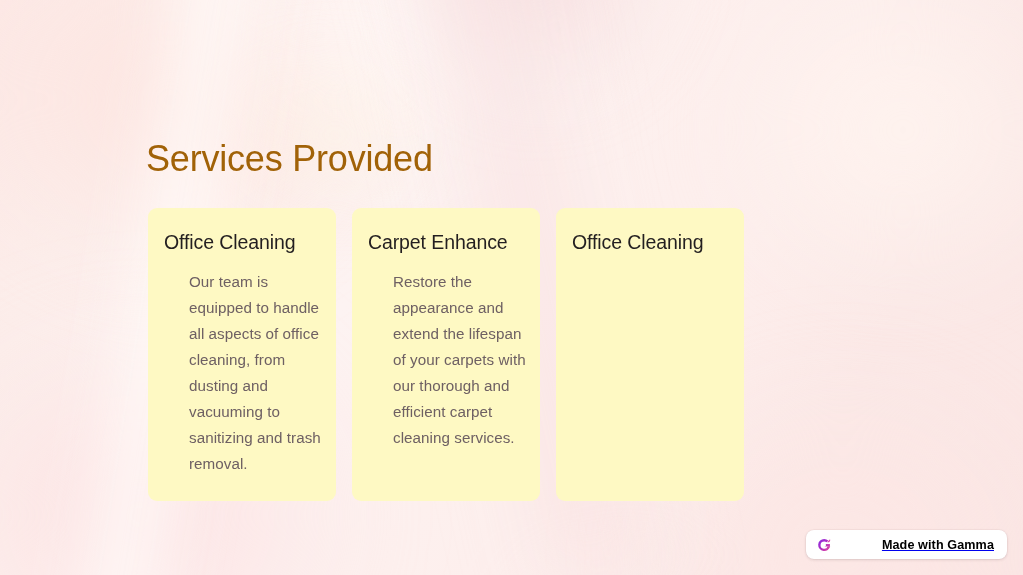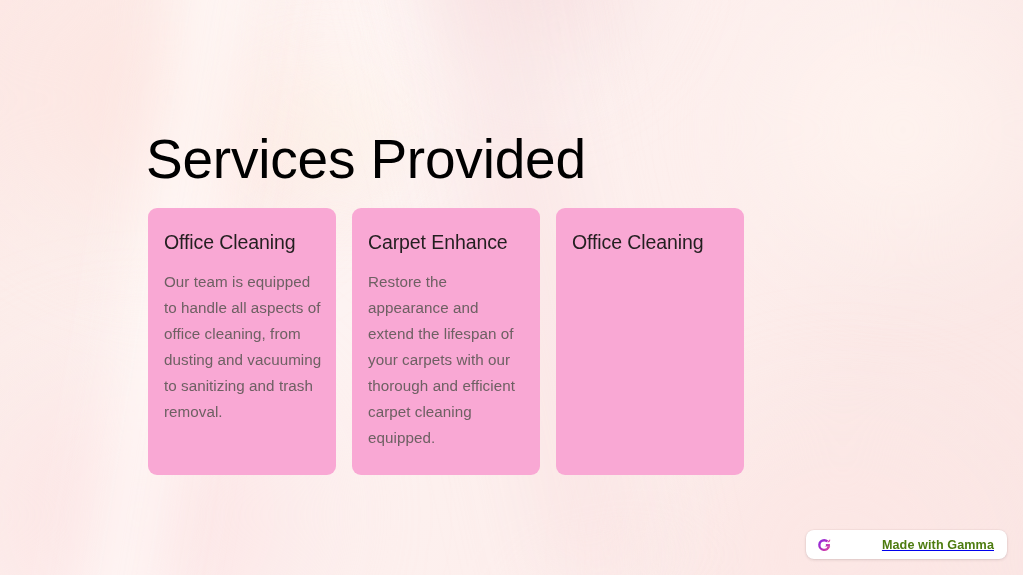--- a/index.html
+++ b/index.html
@@ -126,60 +126,61 @@
   
   .content {
     position: absolute;
     inset: 0;
   }
 
   .page-title {
     position: absolute;
     left: 146px;
     top: 134px;
-    font-size: 55px;
+    font-size: 36px;
     font-weight: 400;
     letter-spacing: -0.2px;
-    color: #000000;
+    color: #a16207;
     line-height: 50px;
     white-space: nowrap;
   }
 
   .cards {
     position: absolute;
     left: 148px;
     top: 208px;
     width: 728px;
     display: flex;
     gap: 16px;
   }
 
   .card {
     width: 188px;
     min-height: 232px;
-    background: #f9a8d4;
+    background: #fef9c3;
     border-radius: 9px;
     padding: 21px 12px 24px 16px;
   }
 
   .card-title {
     font-size: 19.5px;
     font-weight: 400;
     color: #231f20;
     line-height: 26px;
     letter-spacing: -0.1px;
     margin-bottom: 14px;
   }
 
   .card-body {
     font-size: 15.2px;
     font-weight: 400;
     color: #6e6063;
     line-height: 26px;
     letter-spacing: 0.05px;
+    margin-left: 25px;
   }
 
   
   .gamma-badge {
     position: absolute;
     right: 16px;
     bottom: 16px;
     height: 29px;
     display: flex;
     align-items: center;
@@ -193,21 +194,21 @@
   .gamma-icon {
     width: 14px;
     height: 14px;
     display: block;
     flex: none;
   }
 
   .gamma-label {
     font-size: 12.6px;
     font-weight: 700;
-    color: #4d7c0f;
+    color: #000000;
     letter-spacing: 0.1px;
     white-space: nowrap;
     margin-left: 44px;
   }
 </style>
 </head>
 <body>
 
 <div class="slide">
 
@@ -228,21 +229,21 @@
 
     <div class="cards">
 
       <div class="card">
         <div class="card-title">Office Cleaning</div>
         <div class="card-body">Our team is equipped to handle all aspects of office cleaning, from dusting and vacuuming to sanitizing and trash removal.</div>
       </div>
 
       <div class="card">
         <div class="card-title">Carpet Enhance</div>
-        <div class="card-body">Restore the appearance and extend the lifespan of your carpets with our thorough and efficient carpet cleaning equipped.</div>
+        <div class="card-body">Restore the appearance and extend the lifespan of your carpets with our thorough and efficient carpet cleaning services.</div>
       </div>
 
       <div class="card">
         <div class="card-title">Office Cleaning</div>
       </div>
 
     </div>
 
     <a class="gamma-badge" href="#">
       <svg class="gamma-icon" viewBox="0 0 24 24">

